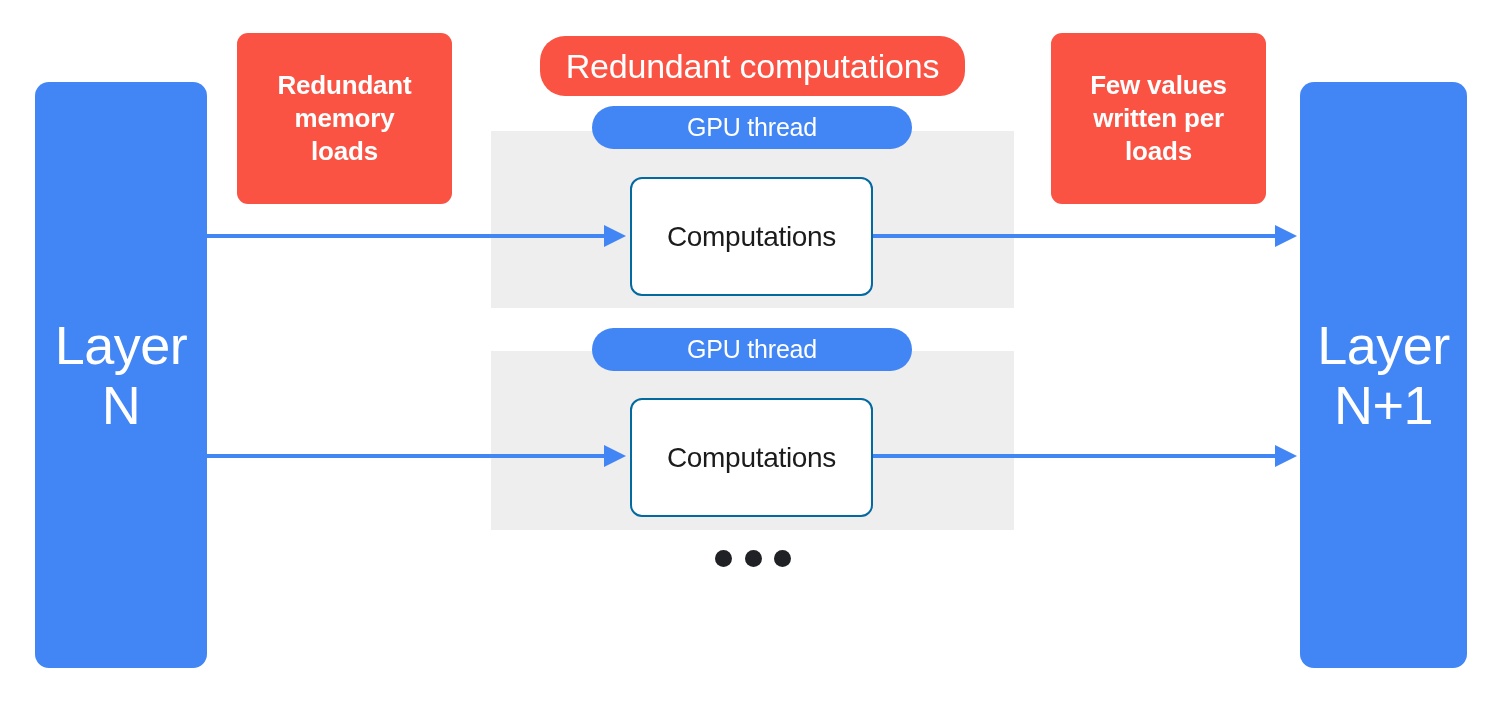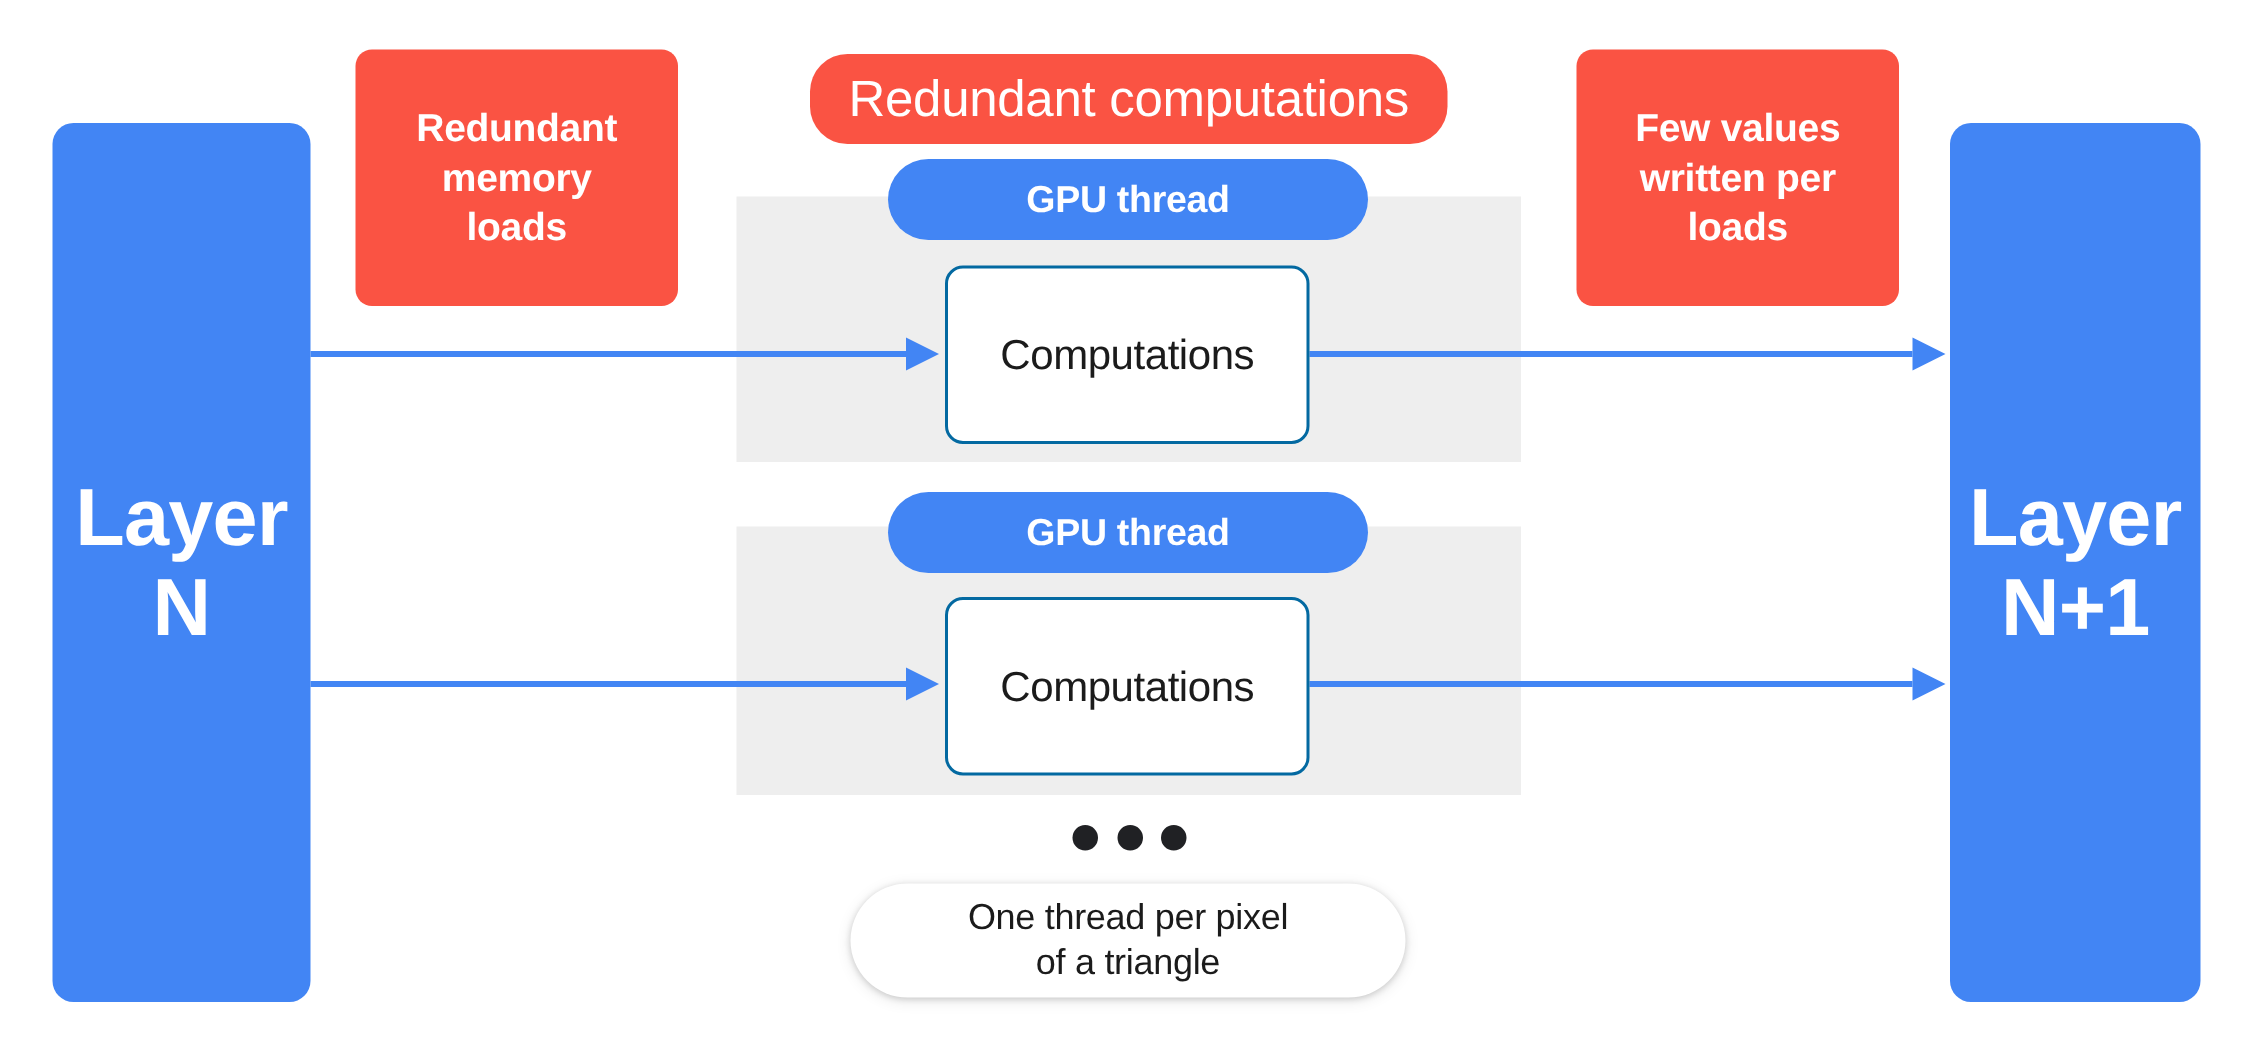--- a/index.html
+++ b/index.html
@@ -24,21 +24,21 @@
     position: absolute;
     background: #4285f4;
     border-radius: 14px;
     display: flex;
     align-items: center;
     justify-content: center;
     text-align: center;
     color: #ffffff;
     font-size: 54px;
     line-height: 1.12;
-    font-weight: 700;
+    font-weight: 400;
     letter-spacing: -0.5px;
     white-space: pre-line;
   }
   #layer-n      { left: 35px;   top: 82px; width: 172px; height: 586px; }
   #layer-n1     { left: 1300px; top: 82px; width: 167px; height: 586px; }
 
   
   .red-box {
     position: absolute;
     background: #fa5343;
@@ -85,29 +85,29 @@
     background: #eeeeee;
   }
   #band-1 { top: 131px; height: 177px; }
   #band-2 { top: 351px; height: 179px; }
 
   
   .gpu-pill {
     position: absolute;
     left: 592px;
     width: 320px;
-    height: 54px;
+    height: 43px;
     background: #4285f4;
     border-radius: 27px;
     display: flex;
     align-items: center;
     justify-content: center;
     color: #ffffff;
     font-size: 25px;
-    font-weight: bold;
+    font-weight: normal;
     letter-spacing: -0.2px;
   }
   #gpu-pill-1 { top: 106px; }
   #gpu-pill-2 { top: 328px; }
 
   
   .comp-box {
     position: absolute;
     left: 630px;
     width: 243px;
@@ -229,16 +229,14 @@
   <div class="red-box" id="red-right">Few values
 written per
 loads</div>
 
   <div id="ellipsis">
     <span class="dot"></span>
     <span class="dot"></span>
     <span class="dot"></span>
   </div>
 
-  <div id="bottom-pill">One thread per pixel
-of a triangle</div>
 
 </div>
 
 </body></html>

